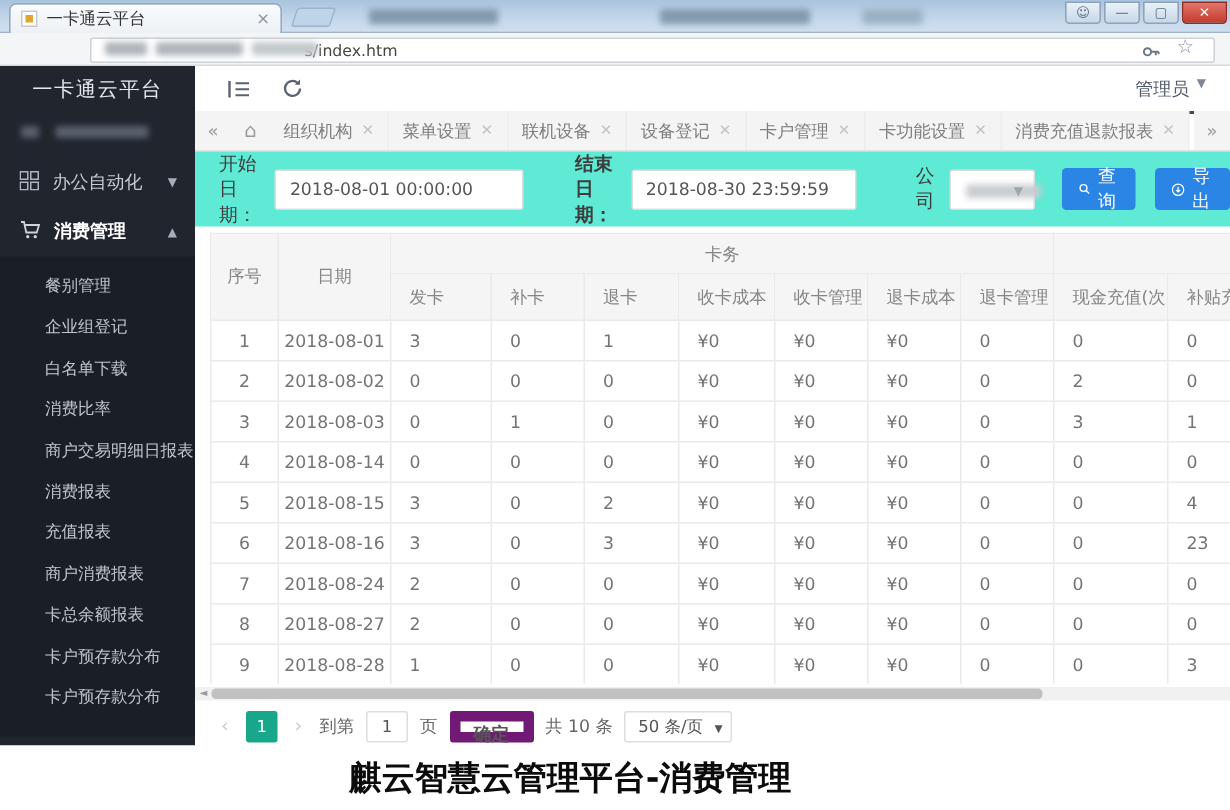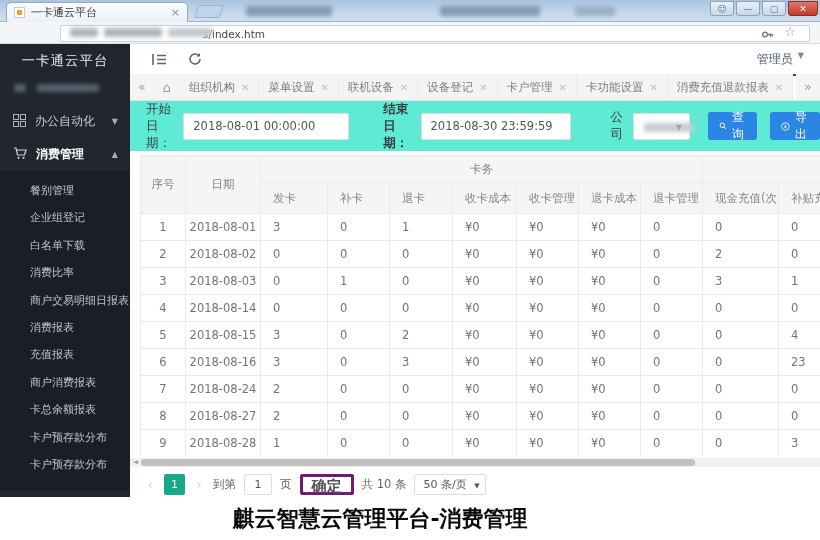--- a/index.html
+++ b/index.html
@@ -88,22 +88,22 @@
   .hscroll .arrow { position:absolute; left:1px; top:0; width:9px; height:9px; color:#9a9a9a; font-size:7px; line-height:9px; text-align:center; }
   .hscroll .thumb { position:absolute; left:11px; top:1px; width:554px; height:7px; background:#c1c1c1; border-radius:3px; }
 
   .pager { position:absolute; left:0; top:427px; width:690px; height:26px; display:flex; align-items:center;
     padding-left:14px; gap:8px; font-size:11.5px; color:#666; }
   .pgarrow { color:#ccc; font-size:13px; width:12px; text-align:center; }
   .pgcur { width:21px; height:21px; background:var(--page_teal,#19a78b); color:#fff; border-radius:2px;
     display:flex; align-items:center; justify-content:center; font-size:11px; }
   .pginput { width:28px; height:21px; border:1px solid #ddd; text-align:center; font-size:11px; color:#555;
     border-radius:2px; font-family:inherit; }
-  .pgbtn { height:21px; padding:0 9px; border:3px solid #701a75; background:#fff; border-radius:2px;
-    font-size:15px; color:#555; font-family:inherit; font-weight:bold; }
+  .pgbtn { height:21px; padding:0 9px; border:7px solid #701a75; background:#fff; border-radius:2px;
+    font-size:12px; color:#555; font-family:inherit; font-weight:bold; }
   .pgsize { position:relative; height:21px; border:1px solid #ddd; background:#fff; border-radius:2px;
     padding:0 18px 0 8px; display:flex; align-items:center; font-size:11px; color:#555; }
   .pgsize .caret { position:absolute; right:5px; top:7px; font-size:7px; color:#555; }
 
   .caption { position:absolute; left:0; top:497px; width:760px; height:43px; background:#fff;
     display:flex; align-items:center; justify-content:center; font-size:22px; font-weight:bold; color:#0b0b0b; }
 </style>
 </head>
 <body>
 

